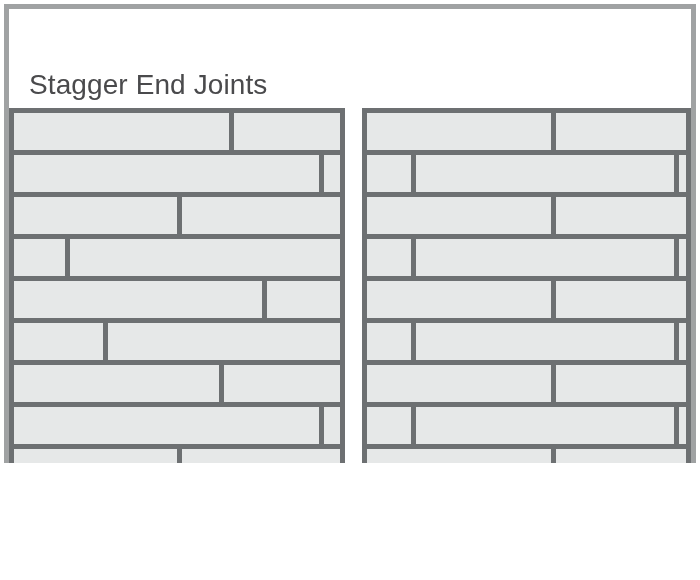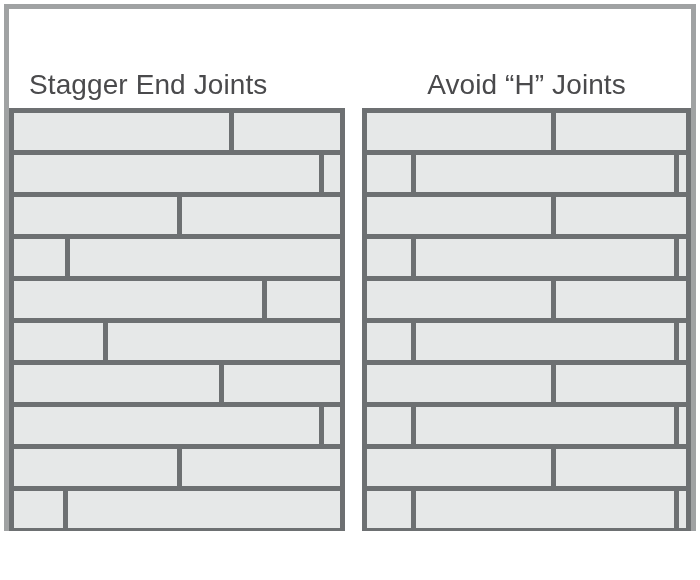--- a/index.html
+++ b/index.html
@@ -6,21 +6,21 @@
     margin: 0;
     padding: 0;
     background: #ffffff;
   }
   body {
     font-family: "Liberation Sans", sans-serif;
   }
   #stage {
     position: relative;
     width: 700px;
-    height: 531px;
+    height: 463px;
     background: #ffffff;
     overflow: hidden;
     box-sizing: border-box;
   }
   
   .outer-frame {
     position: absolute;
     left: 4px;
     top: 4px;
     width: 692px;
@@ -82,21 +82,20 @@
 </style>
 </head>
 <body>
 
 <div id="stage">
 
   <div class="outer-frame"></div>
 
   <div class="panel-title title-left">Stagger End Joints</div>
 
-  <div class="panel-title title-right">Avoid “H” Joints</div>
 
   <div class="panel panel-left">
     <div class="wall" id="wall-0">
         <div class="brick" style="left: 5px; top: 5px; width: 214.5px; height: 37px;"></div>
         <div class="brick" style="left: 224.5px; top: 5px; width: 106.5px; height: 37px;"></div>
         <div class="brick" style="left: 5px; top: 47px; width: 304.5px; height: 37px;"></div>
         <div class="brick" style="left: 314.5px; top: 47px; width: 16.5px; height: 37px;"></div>
         <div class="brick" style="left: 5px; top: 89px; width: 162.5px; height: 37px;"></div>
         <div class="brick" style="left: 172.5px; top: 89px; width: 158.5px; height: 37px;"></div>
         <div class="brick" style="left: 5px; top: 131px; width: 50.5px; height: 37px;"></div>

